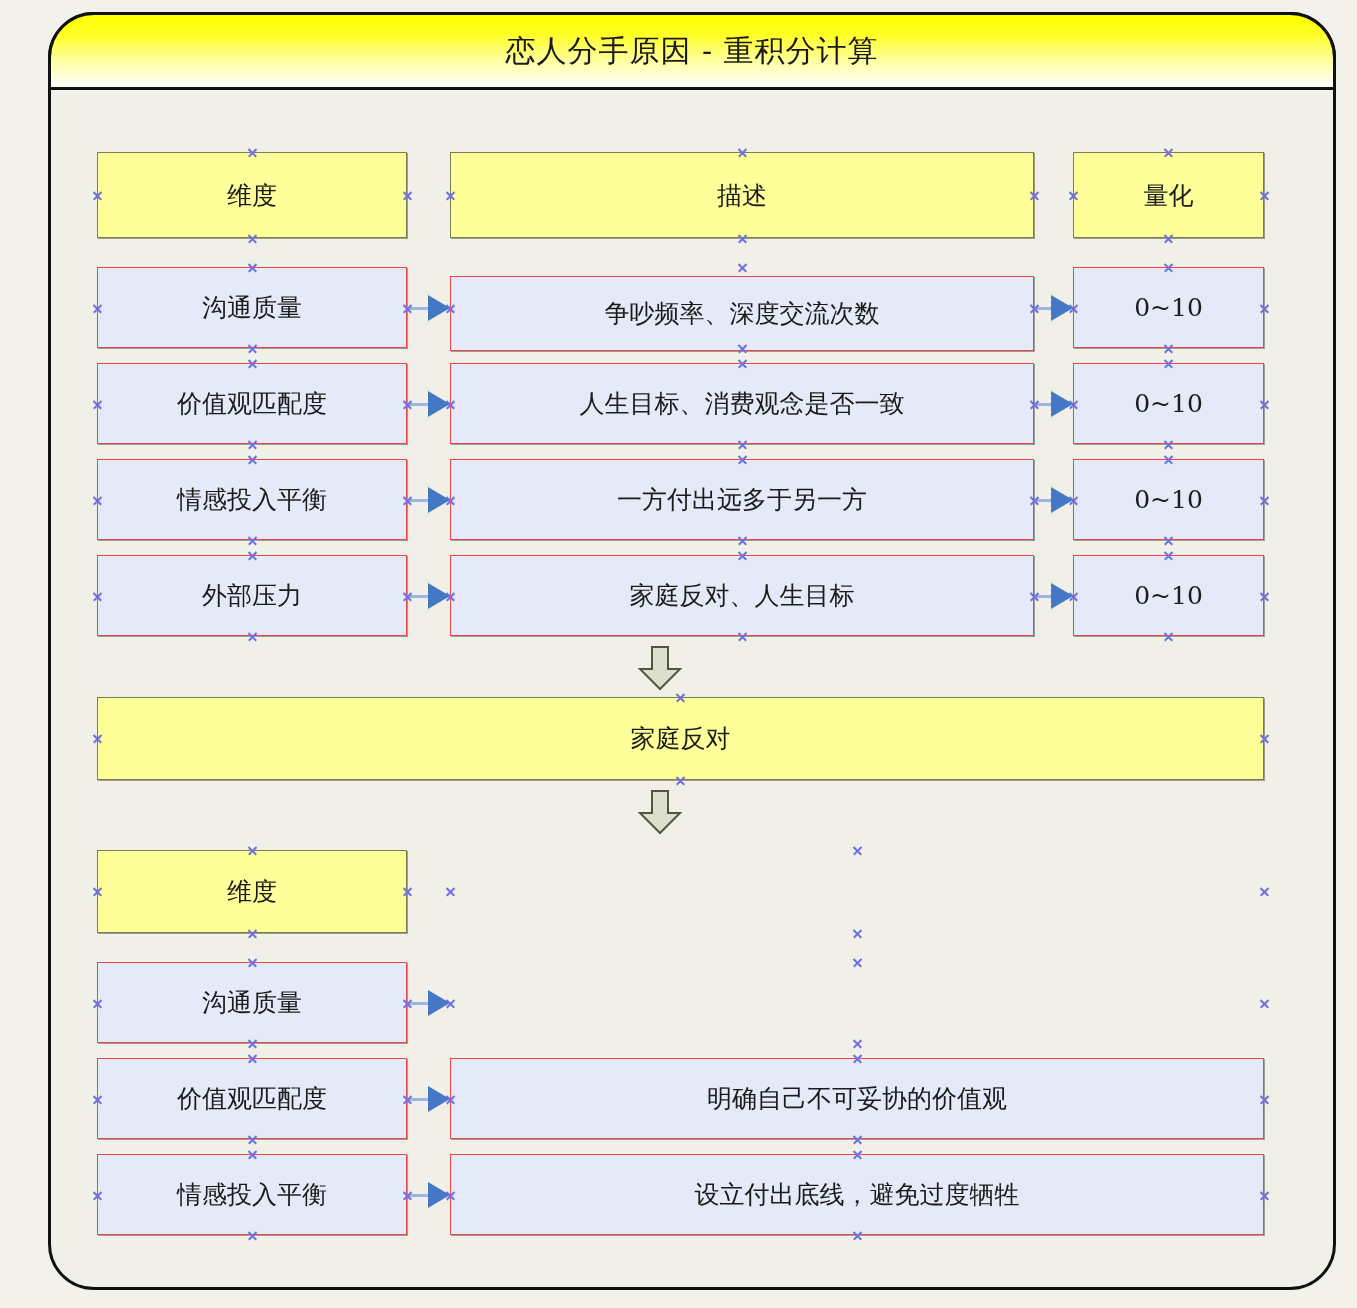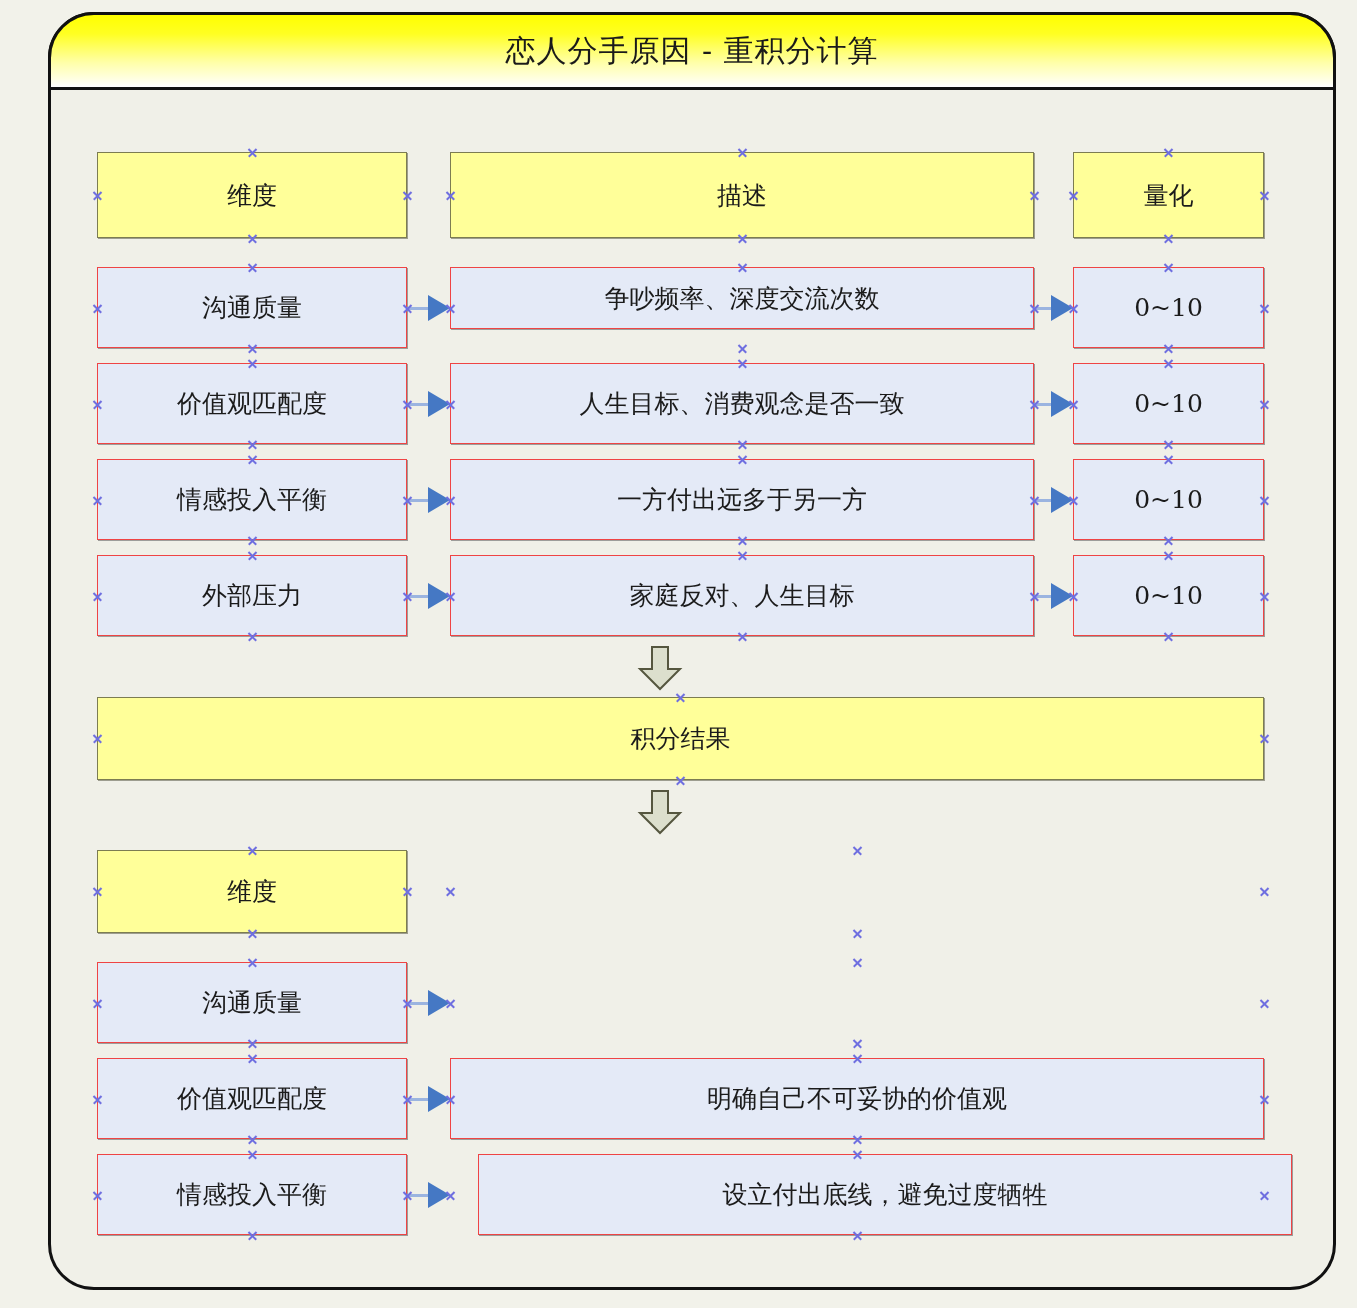--- a/index.html
+++ b/index.html
@@ -167,21 +167,21 @@
   <div class="xmark" style="left:1168px;top:238px;"></div>
   <div class="xmark" style="left:1264px;top:195px;"></div>
 
   <div class="node blue" style="left:97px; top:267px; width:310px; height:81px;">
     <span>沟通质量</span>
   </div>
   <div class="conn" style="left:407px; top:295px; width:43px;">
     <div class="line"></div>
     <div class="head"></div>
   </div>
-  <div class="node blue" style="left:450px; top:267px; width:584px; height:62px;">
+  <div class="node blue" style="left:450px; top:276px; width:584px; height:75px;">
     <span>争吵频率、深度交流次数</span>
   </div>
   <div class="conn" style="left:1034px; top:295px; width:39px;">
     <div class="line"></div>
     <div class="head"></div>
   </div>
   <div class="node blue" style="left:1073px; top:267px; width:191px; height:81px;">
     <span>0~10</span>
   </div>
   <div class="xmark" style="left:97px;  top:308px;"></div>
@@ -287,21 +287,21 @@
   <div class="xmark" style="left:1168px;top:636px;"></div>
   <div class="xmark" style="left:1264px;top:596px;"></div>
 
   <div class="downarrow" style="left:637px; top:645px;">
     <svg width="46" height="46" viewBox="0 0 46 46">
       <polygon points="15,2 31,2 31,24 43,24 23,44 3,24 15,24" fill="#dcdfcd" stroke="#55563f" stroke-width="2" stroke-linejoin="miter"></polygon>
     </svg>
   </div>
 
   <div class="node result" style="left:97px; top:697px; width:1167px; height:83px;">
-    <span>积分结果</span>
+    <span>家庭反对</span>
   </div>
   <div class="xmark" style="left:97px;  top:738px;"></div>
   <div class="xmark" style="left:680px; top:697px;"></div>
   <div class="xmark" style="left:680px; top:780px;"></div>
   <div class="xmark" style="left:1264px;top:738px;"></div>
 
   <div class="downarrow" style="left:637px; top:789px;">
     <svg width="46" height="46" viewBox="0 0 46 46">
       <polygon points="15,2 31,2 31,24 43,24 23,44 3,24 15,24" fill="#dcdfcd" stroke="#55563f" stroke-width="2" stroke-linejoin="miter"></polygon>
     </svg>
@@ -354,21 +354,21 @@
   <div class="xmark" style="left:857px; top:1139px;"></div>
   <div class="xmark" style="left:1264px;top:1099px;"></div>
 
   <div class="node blue" style="left:97px; top:1154px; width:310px; height:81px;">
     <span>情感投入平衡</span>
   </div>
   <div class="conn" style="left:407px; top:1182px; width:43px;">
     <div class="line"></div>
     <div class="head"></div>
   </div>
-  <div class="node blue" style="left:450px; top:1154px; width:814px; height:81px;margin-left:28px;">
+  <div class="node blue" style="left:450px; top:1154px; width:814px; height:81px;">
     <span>设立付出底线，避免过度牺牲</span>
   </div>
   <div class="xmark" style="left:97px;  top:1195px;"></div>
   <div class="xmark" style="left:252px; top:1154px;"></div>
   <div class="xmark" style="left:252px; top:1235px;"></div>
   <div class="xmark" style="left:407px; top:1195px;"></div>
   <div class="xmark" style="left:450px; top:1195px;"></div>
   <div class="xmark" style="left:857px; top:1154px;"></div>
   <div class="xmark" style="left:857px; top:1235px;"></div>
   <div class="xmark" style="left:1264px;top:1195px;"></div>

